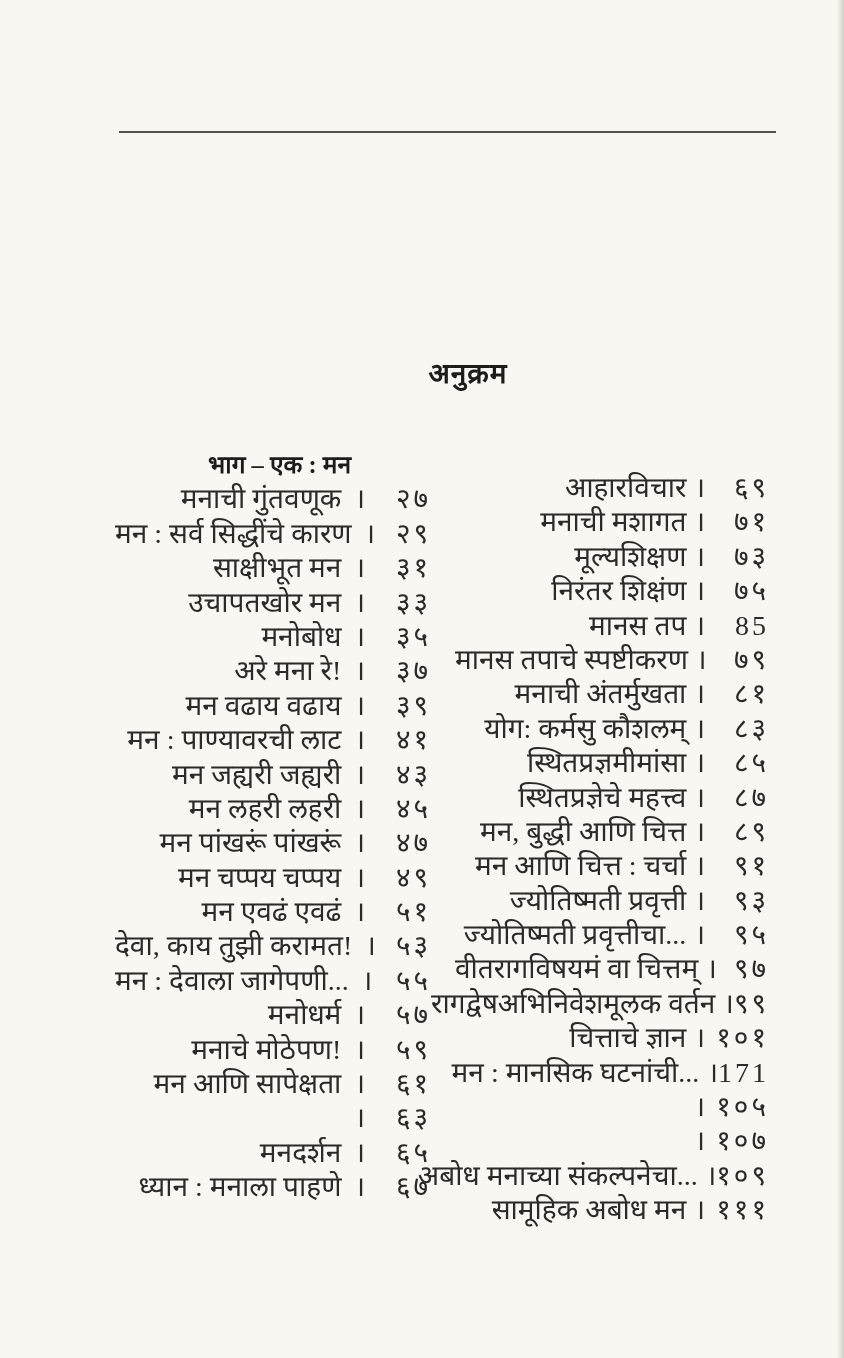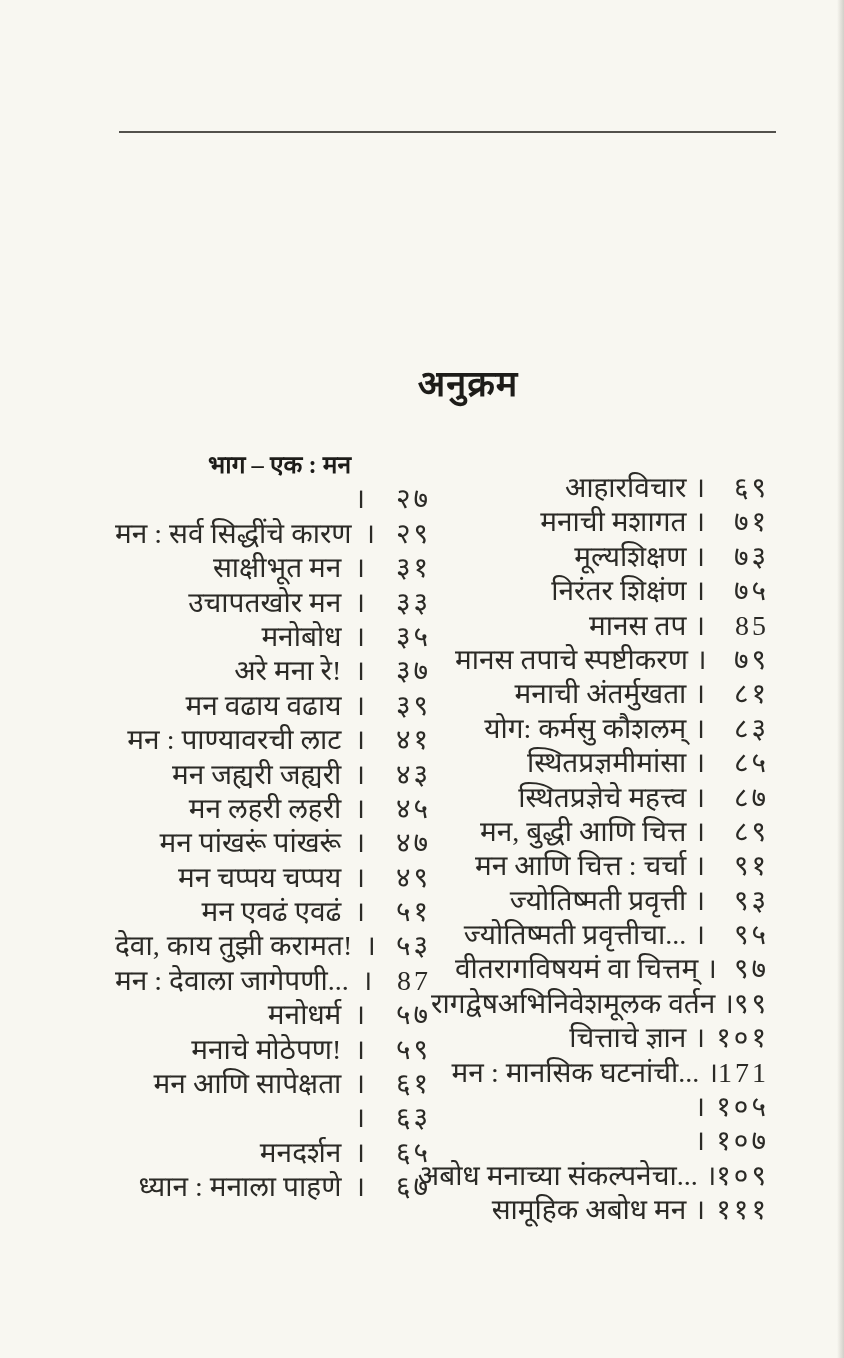--- a/index.html
+++ b/index.html
@@ -31,21 +31,21 @@
     top: 131px;
     width: 657px;
     height: 2px;
     background: #53514c;
   }
   .toc-title {
     position: absolute;
     top: 334px;
     left: 468px;
     transform: translateX(-50%);
-    font-size: 36px;
+    font-size: 28px;
     font-weight: bold;
     color: #1d1c19;
     white-space: nowrap;
     letter-spacing: 1px;
   }
   .columns {
     position: absolute;
     top: 448px;
     left: 115px;
     width: 654px;
@@ -100,20 +100,21 @@
 <div class="page">
   <div class="top-rule"></div>
 
   <h1 class="toc-title">अनुक्रम</h1>
 
   <div class="columns">
     <div class="col col-left">
       <div class="toc-row section-heading">भाग – एक : मन</div>
 
     <div class="toc-row">
+          <span class="entry-title">मनाची गुंतवणूक</span>
           <span class="entry-sep">।</span>
           <span class="entry-num">२७</span>
         </div>
         <div class="toc-row">
           <span class="entry-title">मन : सर्व सिद्धींचे कारण</span>
           <span class="entry-sep">।</span>
           <span class="entry-num">२९</span>
         </div>
         <div class="toc-row">
           <span class="entry-title">साक्षीभूत मन</span>
@@ -171,21 +172,21 @@
           <span class="entry-num">५१</span>
         </div>
         <div class="toc-row">
           <span class="entry-title">देवा, काय तुझी करामत!</span>
           <span class="entry-sep">।</span>
           <span class="entry-num">५३</span>
         </div>
         <div class="toc-row">
           <span class="entry-title">मन : देवाला जागेपणी...</span>
           <span class="entry-sep">।</span>
-          <span class="entry-num">87</span>
+          <span class="entry-num">५५</span>
         </div>
         <div class="toc-row">
           <span class="entry-title">मनोधर्म</span>
           <span class="entry-sep">।</span>
           <span class="entry-num">५७</span>
         </div>
         <div class="toc-row">
           <span class="entry-title">मनाचे मोठेपण!</span>
           <span class="entry-sep">।</span>
           <span class="entry-num">५९</span>

